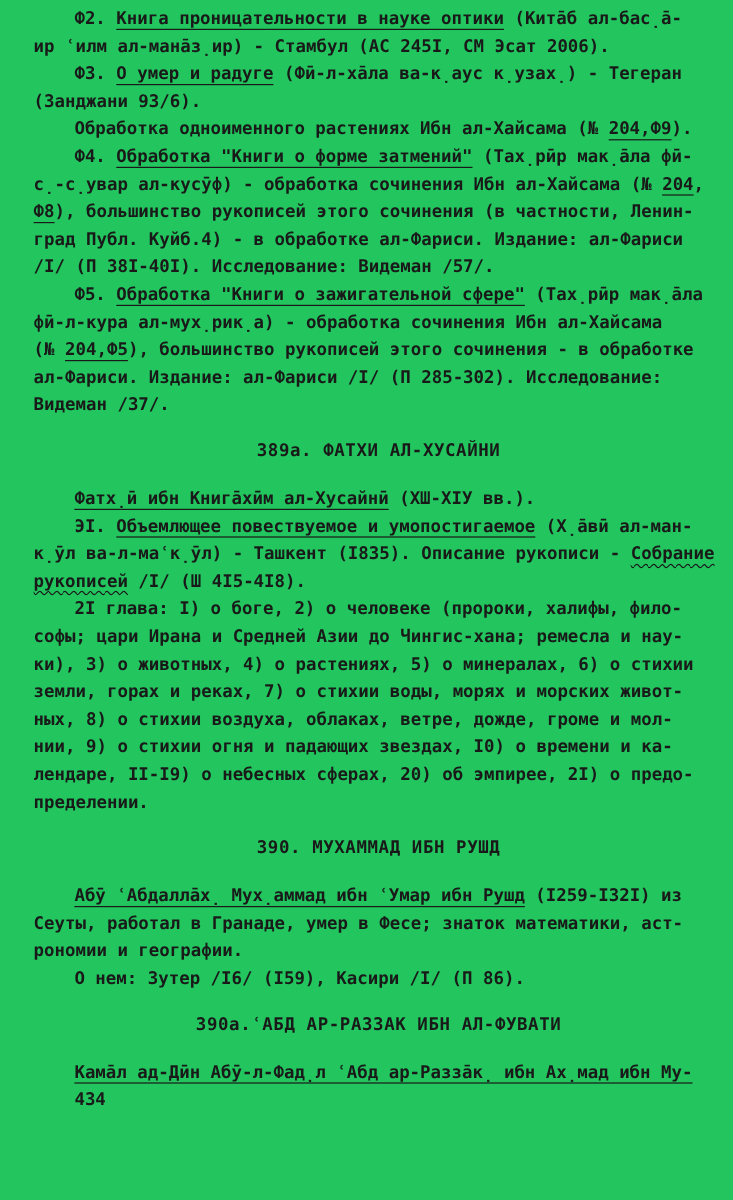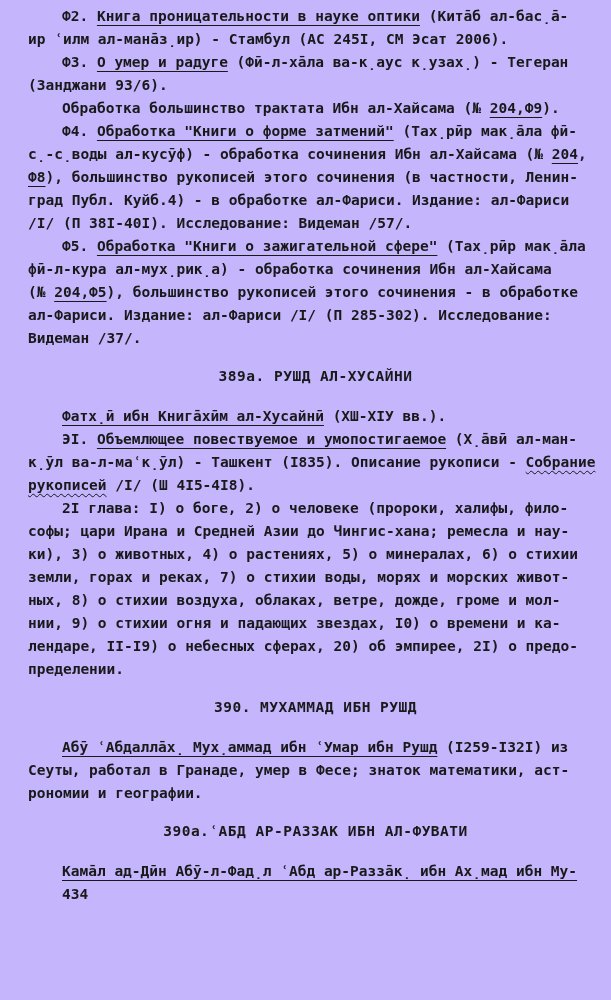--- a/index.html
+++ b/index.html
@@ -1,20 +1,20 @@
 <!DOCTYPE html>
 <html><head>
 <meta charset="utf-8">
 <style>
   html,body { margin:0; padding:0; background:#e9e7e2; }
   .page {
     position:relative;
     width:611px; height:1000px;
     margin:0 auto;
-    background:#c4b5fd;
+    background:#22c55e;
     color:#191919;
     font-family:"DejaVu Sans Mono", "Liberation Mono", monospace;
     font-weight:700;
     font-size:14.5px;
     line-height:23px;
     box-sizing:border-box;
     padding:5px 8px 0 28px;
     overflow:hidden;
   }
   p.para {
@@ -49,36 +49,36 @@
 <body>
 
 <div class="page">
 
   <p class="para"><span>Ф2. </span><span class="u">Книга проницательности в науке оптики</span><span> (Кита̄б ал-бас̣а̄-
 ир ʿилм ал-мана̄з̣ир) - Стамбул (АС 245I, СМ Эсат 2006).</span></p>
 
   <p class="para"><span>Ф3. </span><span class="u">О умер и радуге</span><span> (Фӣ-л-ха̄ла ва-к̣аус к̣узах̣) - Тегеран
 (Занджани 93/6).</span></p>
 
-  <p class="para"><span>Обработка большинство трактата Ибн ал-Хайсама (№ </span><span class="u">204,Ф9</span><span>).</span></p>
+  <p class="para"><span>Обработка одноименного растениях Ибн ал-Хайсама (№ </span><span class="u">204,Ф9</span><span>).</span></p>
 
 
   <p class="para"><span>Ф4. </span><span class="u">Обработка "Книги о форме затмений"</span><span> (Тах̣рӣр мак̣а̄ла фӣ-
-с̣-с̣воды ал-кусӯф) - обработка сочинения Ибн ал-Хайсама (№ </span><span class="u">204</span><span>,
+с̣-с̣увар ал-кусӯф) - обработка сочинения Ибн ал-Хайсама (№ </span><span class="u">204</span><span>,
 </span><span class="u">Ф8</span><span>), большинство рукописей этого сочинения (в частности, Ленин-
 град Публ. Куйб.4) - в обработке ал-Фариси. Издание: ал-Фариси
 /I/ (П 38I-40I). Исследование: Видеман /57/.</span></p>
 
   <p class="para"><span>Ф5. </span><span class="u">Обработка "Книги о зажигательной сфере"</span><span> (Тах̣рӣр мак̣а̄ла
 фӣ-л-кура ал-мух̣рик̣а) - обработка сочинения Ибн ал-Хайсама
 (№ </span><span class="u">204,Ф5</span><span>), большинство рукописей этого сочинения - в обработке
 ал-Фариси. Издание: ал-Фариси /I/ (П 285-302). Исследование:
 Видеман /37/.</span></p>
 
-  <p class="heading">389а. РУШД АЛ-ХУСАЙНИ</p>
+  <p class="heading">389а. ФАТХИ АЛ-ХУСАЙНИ</p>
 
   <p class="para"><span class="u">Фатх̣ӣ ибн Книга̄хӣм ал-Хусайнӣ</span><span> (ХШ-ХIУ вв.).</span></p>
 
   <p class="para"><span>ЭI. </span><span class="u">Объемлющее повествуемое и умопостигаемое</span><span> (Х̣а̄вӣ ал-ман-
 к̣ӯл ва-л-маʿк̣ӯл) - Ташкент (I835). Описание рукописи - </span><span class="w">Собрание</span><span>
 </span><span class="w">рукописей</span><span> /I/ (Ш 4I5-4I8).</span></p>
 
   <p class="para"><span>2I глава: I) о боге, 2) о человеке (пророки, халифы, фило-
 софы; цари Ирана и Средней Азии до Чингис-хана; ремесла и нау-
 ки), 3) о животных, 4) о растениях, 5) о минералах, 6) о стихии
@@ -87,20 +87,21 @@
 нии, 9) о стихии огня и падающих звездах, I0) о времени и ка-
 лендаре, II-I9) о небесных сферах, 20) об эмпирее, 2I) о предо-
 пределении.</span></p>
 
   <p class="heading">390. МУХАММАД ИБН РУШД</p>
 
   <p class="para"><span class="u">Абӯ ʿАбдалла̄х̣ Мух̣аммад ибн ʿУмар ибн Рушд</span><span> (I259-I32I) из
 Сеуты, работал в Гранаде, умер в Фесе; знаток математики, аст-
 рономии и географии.</span></p>
 
+  <p class="para"><span>О нем: Зутер /I6/ (I59), Касири /I/ (П 86).</span></p>
 
   <p class="heading">390а.ʿАБД АР-РАЗЗАК ИБН АЛ-ФУВАТИ</p>
 
   <p class="para"><span class="u">Кама̄л ад-Дӣн Абӯ-л-Фад̣л ʿАбд ар-Разза̄к̣ ибн Ах̣мад ибн Му-</span></p>
 
   <p class="para pagenum">434</p>
 
 </div>
 
 </body></html>

